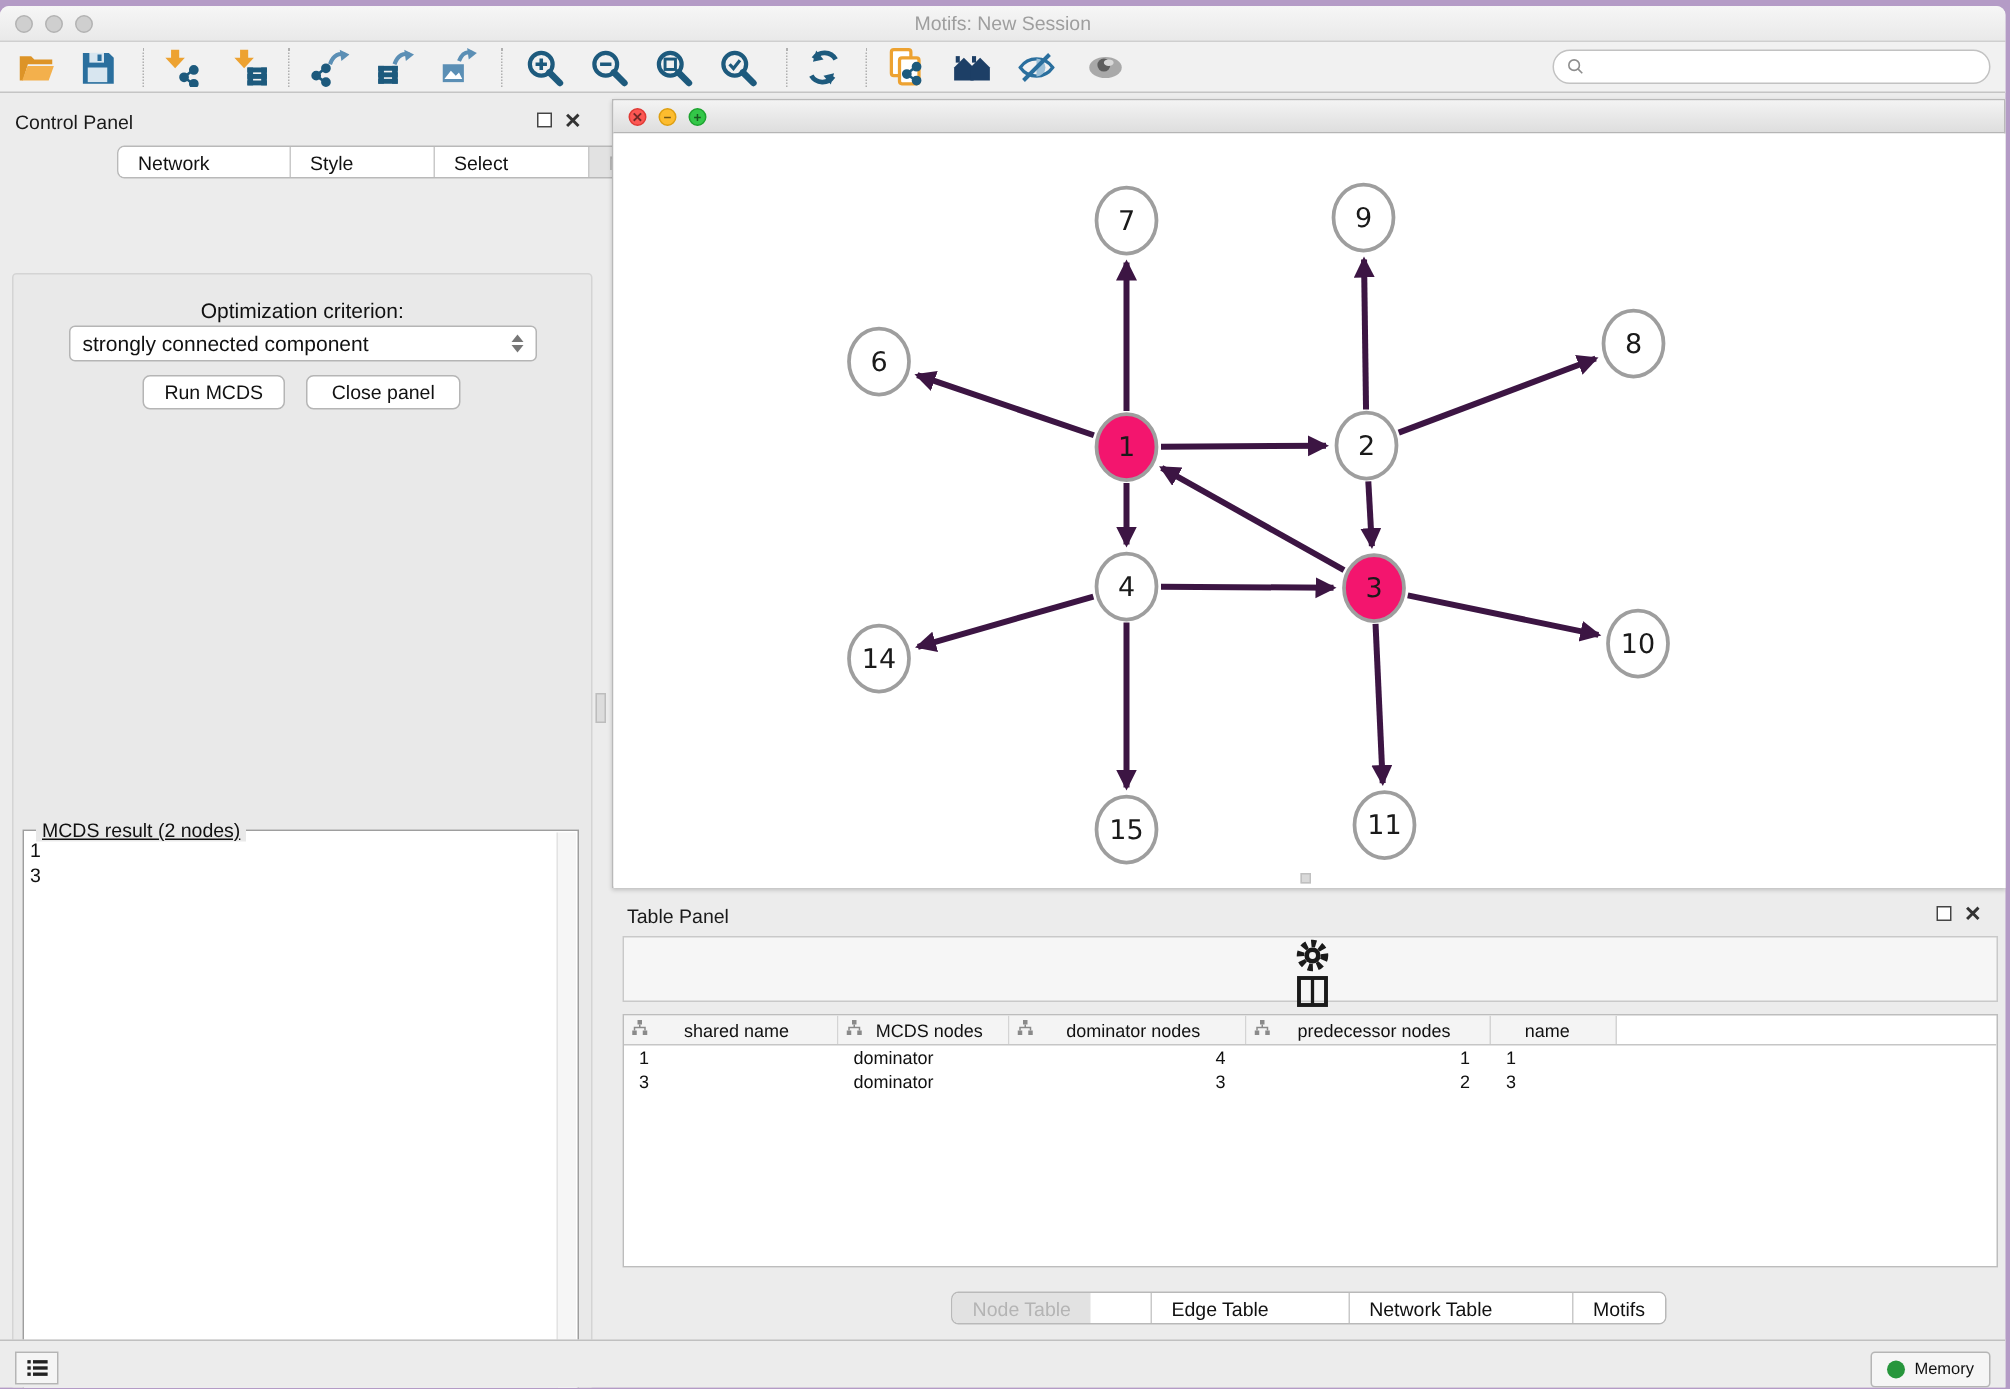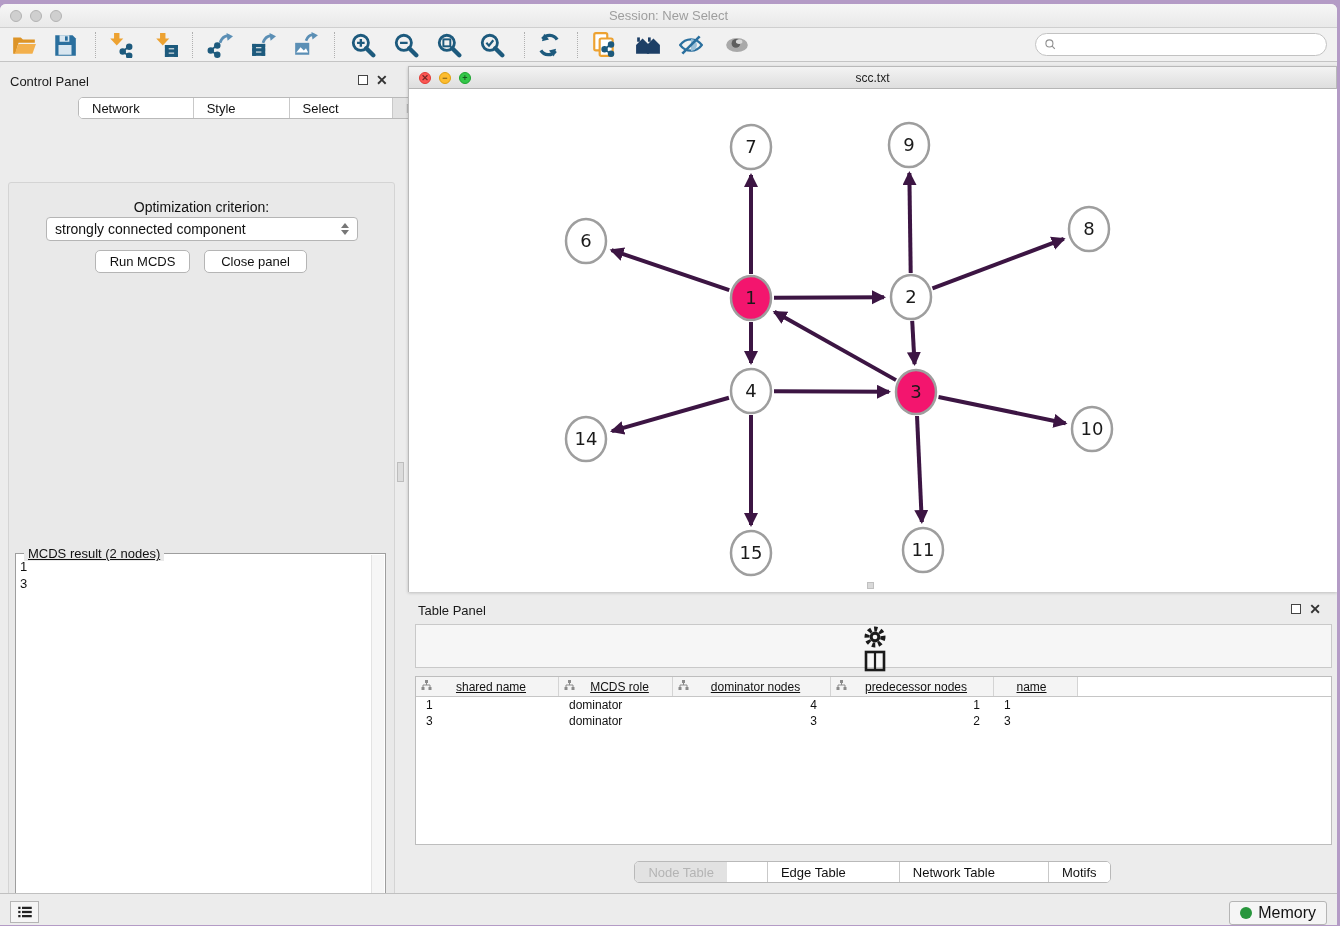--- a/index.html
+++ b/index.html
@@ -88,47 +88,47 @@
     border:1px solid #c9c9c9; display:flex; align-items:center; padding-left:14px;flex-direction:column; }
   .tpt-icon { width:30px; height:28px; margin-right:12px; display:flex; align-items:center; justify-content:center; }
   .tpt-icon svg { width:24px; height:24px; }
   .fx { font-family:"DejaVu Serif", serif; font-style:italic; font-size:19px; color:#a9a9a9; }
   #data-table { position:absolute; left:7px; top:81px; width:917px; height:169px; background:#fff;
     border:1px solid #bdbdbd; overflow:hidden; }
   #thead-row { display:flex; height:20px; border-bottom:1px solid #c6c6c6; }
   .th { background:#f4f4f4; border-right:1px solid #d4d4d4; display:flex; align-items:center;
     font-size:12px; color:#111; position:relative; }
   .th .sort-ico { margin-left:5px; }
-  .th .th-label { flex:1; text-align:center; padding-right:8px;text-decoration:underline; }
+  .th .th-label { flex:1; text-align:center; padding-right:8px; }
   .tr { display:flex; height:16px; align-items:center; font-size:12px; color:#111; }
   .td { overflow:hidden; white-space:nowrap; }
   #tp-tabs-wrap { position:absolute; left:0; width:100%; top:266px; text-align:center; }
 
   
   #statusbar { position:absolute; left:0; top:889px; width:100%; height:32px; background:#ececec;
     border-top:1px solid #c0c0c0; }
   #log-btn { position:absolute; left:10px; top:7px; width:29px; height:22px; background:#f5f5f5;
     border:1px solid #b5b5b5; display:flex; align-items:center; justify-content:center; }
   #memory-btn { position:absolute; right:10px; top:7px; height:24px; background:#f5f5f5;
     border:1px solid #b5b5b5; border-radius:3px; display:flex; align-items:center; gap:6px;
-    padding:0 10px; font-size:16px; color:#111; }
+    padding:0 10px; font-size:11px; color:#111; }
   #memory-dot { width:12px; height:12px; border-radius:50%; background:#27963c; }
 </style>
 </head>
 <body>
 
 <div id="app">
 
   <div id="titlebar">
     <div class="lights">
       <div class="light"></div>
       <div class="light"></div>
       <div class="light"></div>
     </div>
-    <div class="title">Session: New Select</div>
+    <div class="title">Motifs: New Session</div>
   </div>
 
   <div id="toolbar">
     <div id="tb-icons">
         <div class="tb-icon" style="left: 9px;">
           <svg viewBox="0 0 24 24">
             <path d="M2 5h7l2 2h11v3H7L4 20H2z" fill="#dd9427"></path>
             <path d="M6.8 11H23l-3.2 9H3.5z" fill="#f3b04c"></path>
           </svg>
         </div>
@@ -323,21 +323,20 @@
 
   <div id="divider-grip"></div>
 
   <div id="net-window">
     <div id="net-titlebar">
       <div class="lights">
         <div class="light red">✕</div>
         <div class="light yellow">−</div>
         <div class="light green">+</div>
       </div>
-      <div class="title">scc.txt</div>
     </div>
     <svg id="graph" viewBox="0 0 929 503">
         <defs>
           <marker id="arrow" markerUnits="userSpaceOnUse" markerWidth="18" markerHeight="16" refX="12" refY="7" orient="auto">
             <path d="M0 0 L14 7 L0 14 z" fill="#3c1543"></path>
           </marker>
         </defs>
         <line x1="342" y1="185" x2="342" y2="86" stroke="#3c1543" stroke-width="4" marker-end="url(#arrow)"></line>
         <line x1="320.2606252742353" y1="201.16351393284685" x2="202.52013554763684" y2="161.1425670783453" stroke="#3c1543" stroke-width="4" marker-end="url(#arrow)"></line>
         <line x1="364.99955079441025" y1="208.8500029296017" x2="475.00052732830096" y2="208.17499658213137" stroke="#3c1543" stroke-width="4" marker-end="url(#arrow)"></line>
@@ -485,21 +484,21 @@
               </svg></span>
             <span class="th-label">shared name</span>
           </div>
           <div class="th" style="width: 114px;">
             <span class="sort-ico"><svg width="11" height="11" viewBox="0 0 11 11">
                 <rect x="4" y="0" width="3" height="3" fill="#8a8a8a"></rect>
                 <rect x="0.5" y="7" width="3" height="3" fill="#8a8a8a"></rect>
                 <rect x="7.5" y="7" width="3" height="3" fill="#8a8a8a"></rect>
                 <path d="M5.5 3v2M2 7V5h7v2" stroke="#8a8a8a" fill="none"></path>
               </svg></span>
-            <span class="th-label">MCDS role</span>
+            <span class="th-label">MCDS nodes</span>
           </div>
           <div class="th" style="width: 158px;">
             <span class="sort-ico"><svg width="11" height="11" viewBox="0 0 11 11">
                 <rect x="4" y="0" width="3" height="3" fill="#8a8a8a"></rect>
                 <rect x="0.5" y="7" width="3" height="3" fill="#8a8a8a"></rect>
                 <rect x="7.5" y="7" width="3" height="3" fill="#8a8a8a"></rect>
                 <path d="M5.5 3v2M2 7V5h7v2" stroke="#8a8a8a" fill="none"></path>
               </svg></span>
             <span class="th-label">dominator nodes</span>
           </div>

